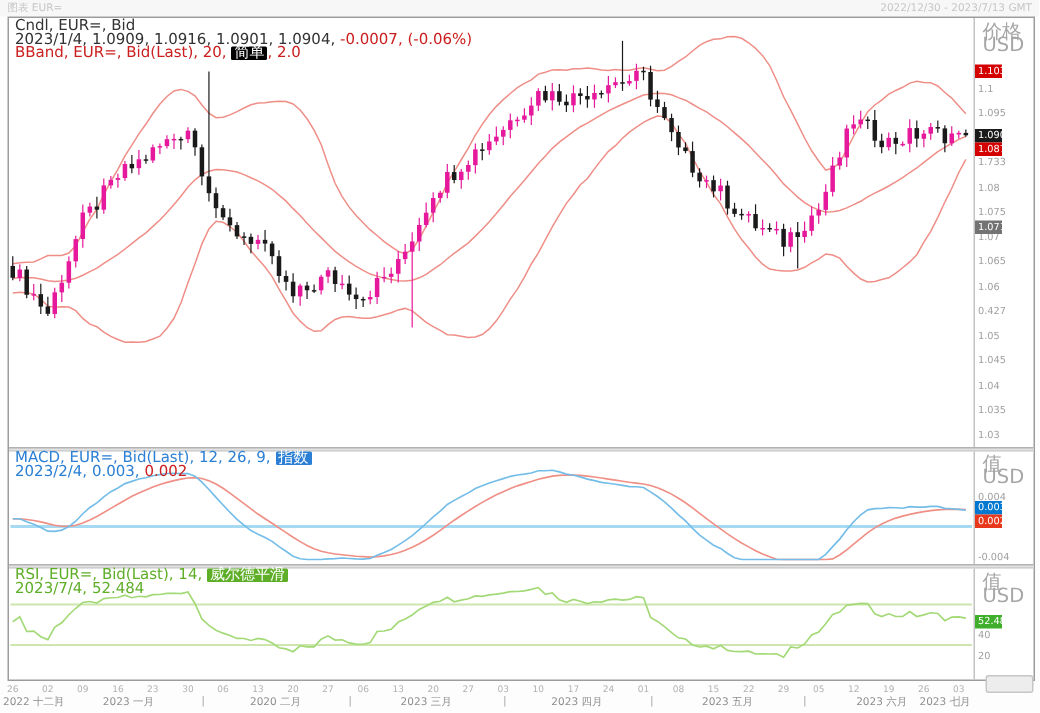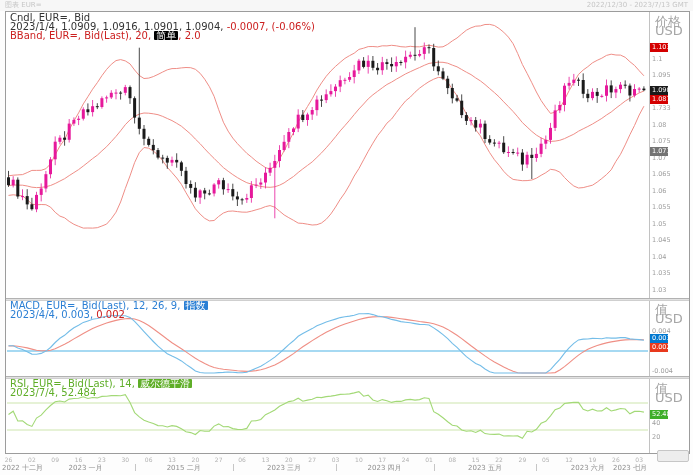--- a/index.html
+++ b/index.html
@@ -345,21 +345,21 @@
   <div class="t-red">
     <span>BBand, EUR=, Bid(Last), 20, </span><span class="chip chip-red">简单</span><span>, 2.0</span>
   </div>
 </div>
 
 <div id="legend-macd" class="legend">
   <div class="t-blue">
     <span>MACD, EUR=, Bid(Last), 12, 26, 9, </span><span class="chip chip-blue">指数</span>
   </div>
   <div>
-    <span class="t-blue">2023/4/4, 0.003,</span><span class="t-red"> 0.002</span>
+    <span class="t-blue">2023/2/4, 0.003,</span><span class="t-red"> 0.002</span>
   </div>
 </div>
 
 <div id="legend-rsi" class="legend">
   <div class="t-green">
     <span>RSI, EUR=, Bid(Last), 14, </span><span class="chip chip-green">威尔德平滑</span>
   </div>
   <div class="t-green">2023/7/4, 52.484</div>
 </div>
 
@@ -379,21 +379,21 @@
 <div id="overlays">
     <div class="tick" style="top:54.54999999999949px">1.1</div>
     <div class="tick" style="top:71.04999999999987px">1.095</div>
     <div class="tick" style="top:87.54999999999951px">1.09</div>
     <div class="tick" style="top:104.0499999999999px">1.733</div>
     <div class="tick" style="top:120.54999999999954px">1.08</div>
     <div class="tick" style="top:137.04999999999993px">1.075</div>
     <div class="tick" style="top:153.54999999999959px">1.07</div>
     <div class="tick" style="top:170.04999999999995px">1.065</div>
     <div class="tick" style="top:186.5499999999996px">1.06</div>
-    <div class="tick" style="top:203.04999999999998px">1.055</div>
+    <div class="tick" style="top:203.04999999999998px">0.427</div>
     <div class="tick" style="top:219.54999999999964px">1.05</div>
     <div class="tick" style="top:236.05px">1.045</div>
     <div class="tick" style="top:252.54999999999967px">1.04</div>
     <div class="tick" style="top:269.05000000000007px">1.035</div>
     <div class="tick" style="top:285.54999999999967px">1.03</div>
     <div class="tick" style="top:327px">0.004</div>
     <div class="tick" style="top:367px">-0.004</div>
     <div class="tick" style="top:419.25px">40</div>
     <div class="tick" style="top:432.75px">20</div>
     <div class="badge" style="top:43.159999999999954px;background:#d40000">1.1033</div>
@@ -426,21 +426,21 @@
     <div class="dayt" style="left:475.7px">15</div>
     <div class="dayt" style="left:499.1px">22</div>
     <div class="dayt" style="left:522.4px">29</div>
     <div class="dayt" style="left:545.8px">05</div>
     <div class="dayt" style="left:569.1px">12</div>
     <div class="dayt" style="left:592.5px">19</div>
     <div class="dayt" style="left:615.9px">26</div>
     <div class="dayt" style="left:639.2px">03</div>
     <div class="month" style="left:22.5px">2022 十二月</div>
     <div class="month" style="left:85.6px">2023 一月</div>
-    <div class="month" style="left:183.7px">2015 二月</div>
+    <div class="month" style="left:183.7px">2020 二月</div>
     <div class="month" style="left:284.1px">2023 三月</div>
     <div class="month" style="left:384.6px">2023 四月</div>
     <div class="month" style="left:485.0px">2023 五月</div>
     <div class="month" style="left:587.8px">2023 六月</div>
     <div class="month" style="left:630.0px">2023 七月</div>
     <div class="mb" style="left:36.5px"></div>
     <div class="mb" style="left:134.6px"></div>
     <div class="mb" style="left:232.8px"></div>
     <div class="mb" style="left:335.5px"></div>
     <div class="mb" style="left:433.7px"></div>

